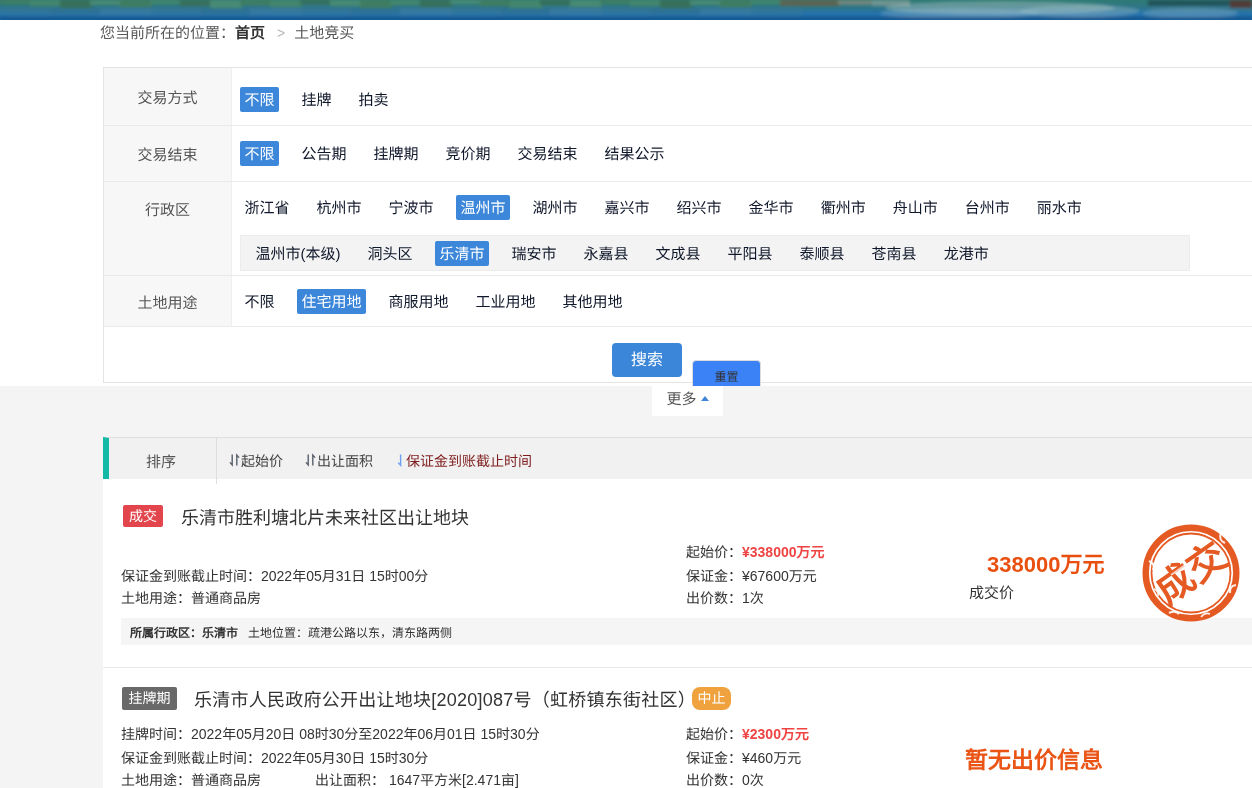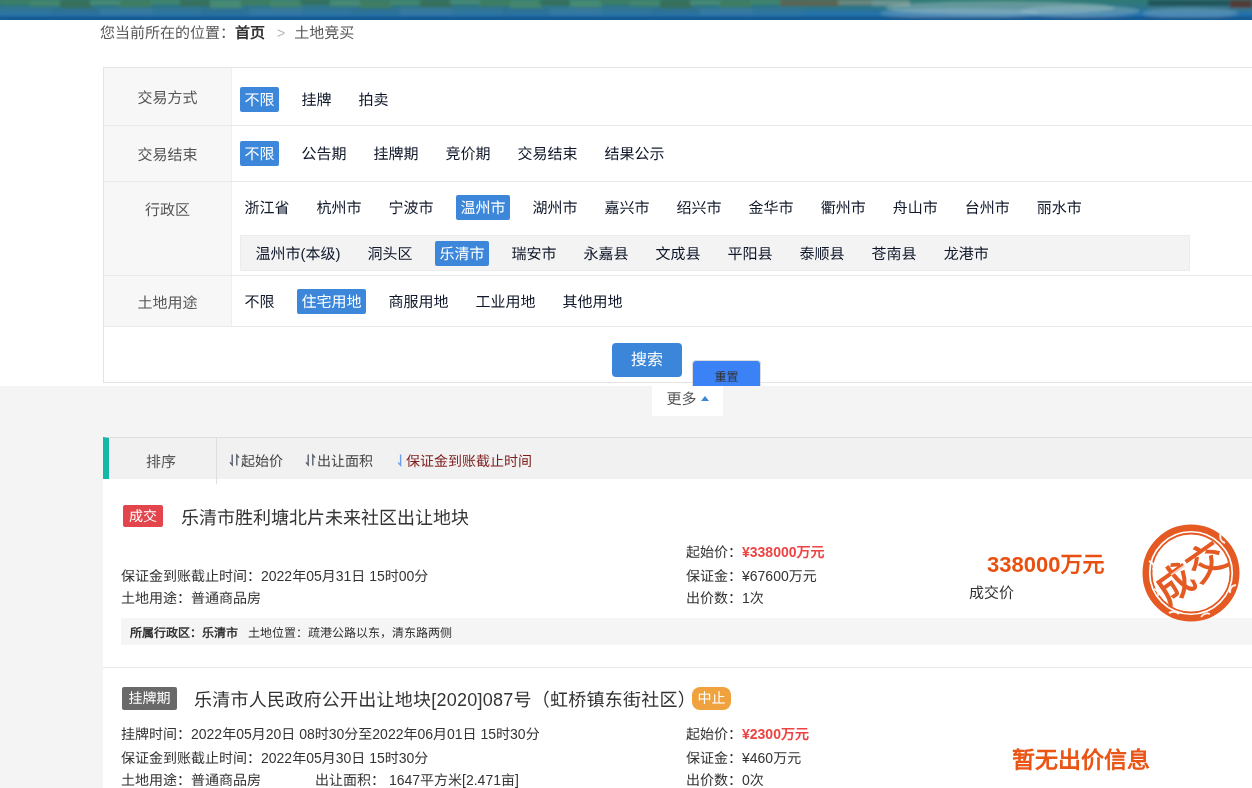--- a/index.html
+++ b/index.html
@@ -49,21 +49,21 @@
 .t-red { background:#e2464c; }
 .t-gray { background:#696969; }
 .t-orange { background:#efa23d; border-radius:2px; }
 .title { position:absolute; font-size:18px; color:#333; white-space:nowrap; }
 .dline { position:absolute; font-size:14px; color:#333; white-space:nowrap; }
 .orange { color:#ef4444; font-weight:bold; }
 .bigprice { position:absolute; font-size:22px; font-weight:bold; color:#e9500f; }
 .plabel { position:absolute; font-size:15px; color:#333; }
 #ibar1 { position:absolute; left:18px; top:181px; width:1131px; height:27px; background:#f5f5f5; font-size:12px; color:#333; line-height:30px; padding-left:9px; }
 #divider1 { position:absolute; left:0px; top:230px; width:1149px; height:1px; background:#e8e8e8; }
-.noprice { position:absolute; font-size:22px; font-weight:bold; color:#ea5414;margin-left:47px; }
+.noprice { position:absolute; font-size:22px; font-weight:bold; color:#ea5414; }
 </style>
 </head>
 <body>
 <div id="banner">
 <svg width="1252" height="20">
 <defs>
 <filter id="blr" x="-5%" y="-20%" width="110%" height="140%">
           <feGaussianBlur stdDeviation="1.4"></feGaussianBlur>
         </filter>
 <linearGradient id="bg1" x1="0" y1="0" x2="0" y2="1">

